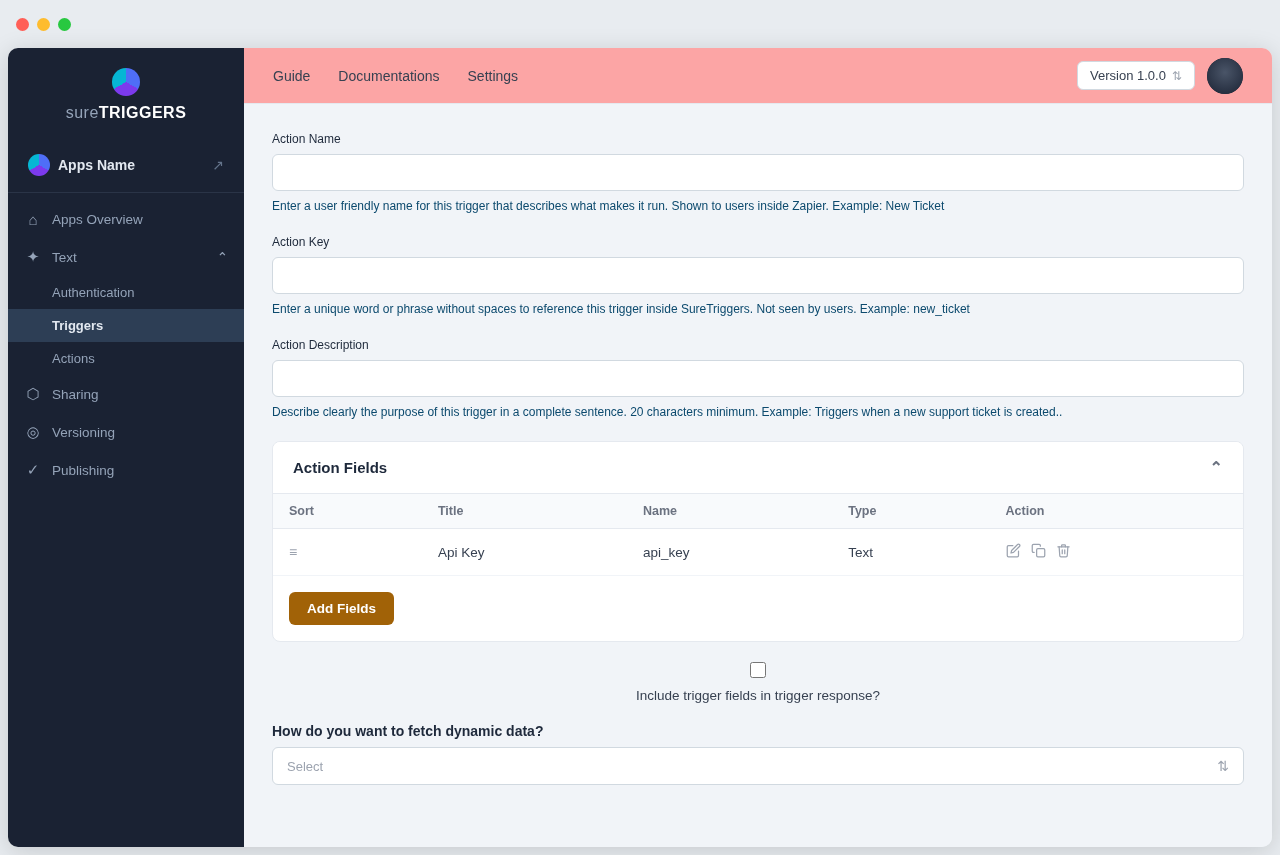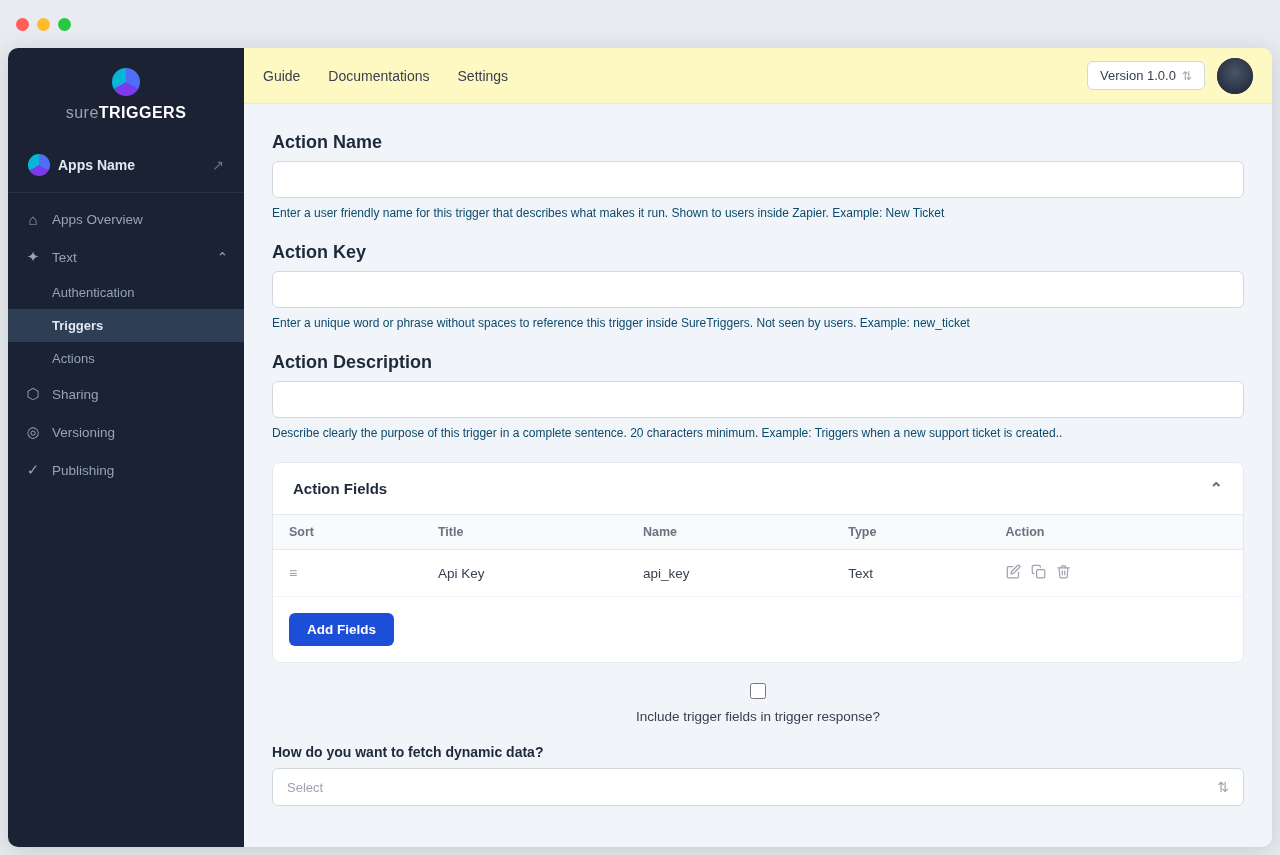--- a/index.html
+++ b/index.html
@@ -145,25 +145,25 @@
       flex: 1;
       display: flex;
       flex-direction: column;
       background: #f1f4f8;
       overflow: hidden;
     }
 
     
     .top-nav {
       height: 56px;
-      background: #fef9c3;
+      background: #fca5a5;
       display: flex;
       align-items: center;
       justify-content: space-between;
-      padding: 0 19px;
+      padding: 0 29px;
       border-bottom: 1px solid #e5e9ef;
       flex-shrink: 0;
     }
     .top-nav-links {
       display: flex;
       gap: 28px;
     }
     .top-nav-link {
       color: #374151;
       font-size: 14px;
@@ -209,22 +209,22 @@
     .page-content {
       flex: 1;
       overflow-y: auto;
       padding: 28px 28px;
     }
 
     .form-section {
       margin-bottom: 20px;
     }
     .form-label {
-      font-size: 18px;
-      font-weight: 700;
+      font-size: 12px;
+      font-weight: 400;
       color: #1e293b;
       margin-bottom: 8px;
     }
     .form-input {
       width: 100%;
       padding: 10px 14px;
       border: 1px solid #d1d9e0;
       border-radius: 6px;
       font-size: 13px;
       background: white;
@@ -281,21 +281,21 @@
     .action-icons { display: flex; gap: 10px; align-items: center; }
     .action-icon {
       color: #9ca3af;
       font-size: 15px;
       cursor: pointer;
     }
 
     .add-fields-btn {
       margin: 16px;
       padding: 9px 18px;
-      background: #1d4ed8;
+      background: #a16207;
       color: white;
       border: none;
       border-radius: 6px;
       font-size: 13.5px;
       font-weight: 600;
       cursor: pointer;
     }
 
     .checkbox-row {
       display: flex;

